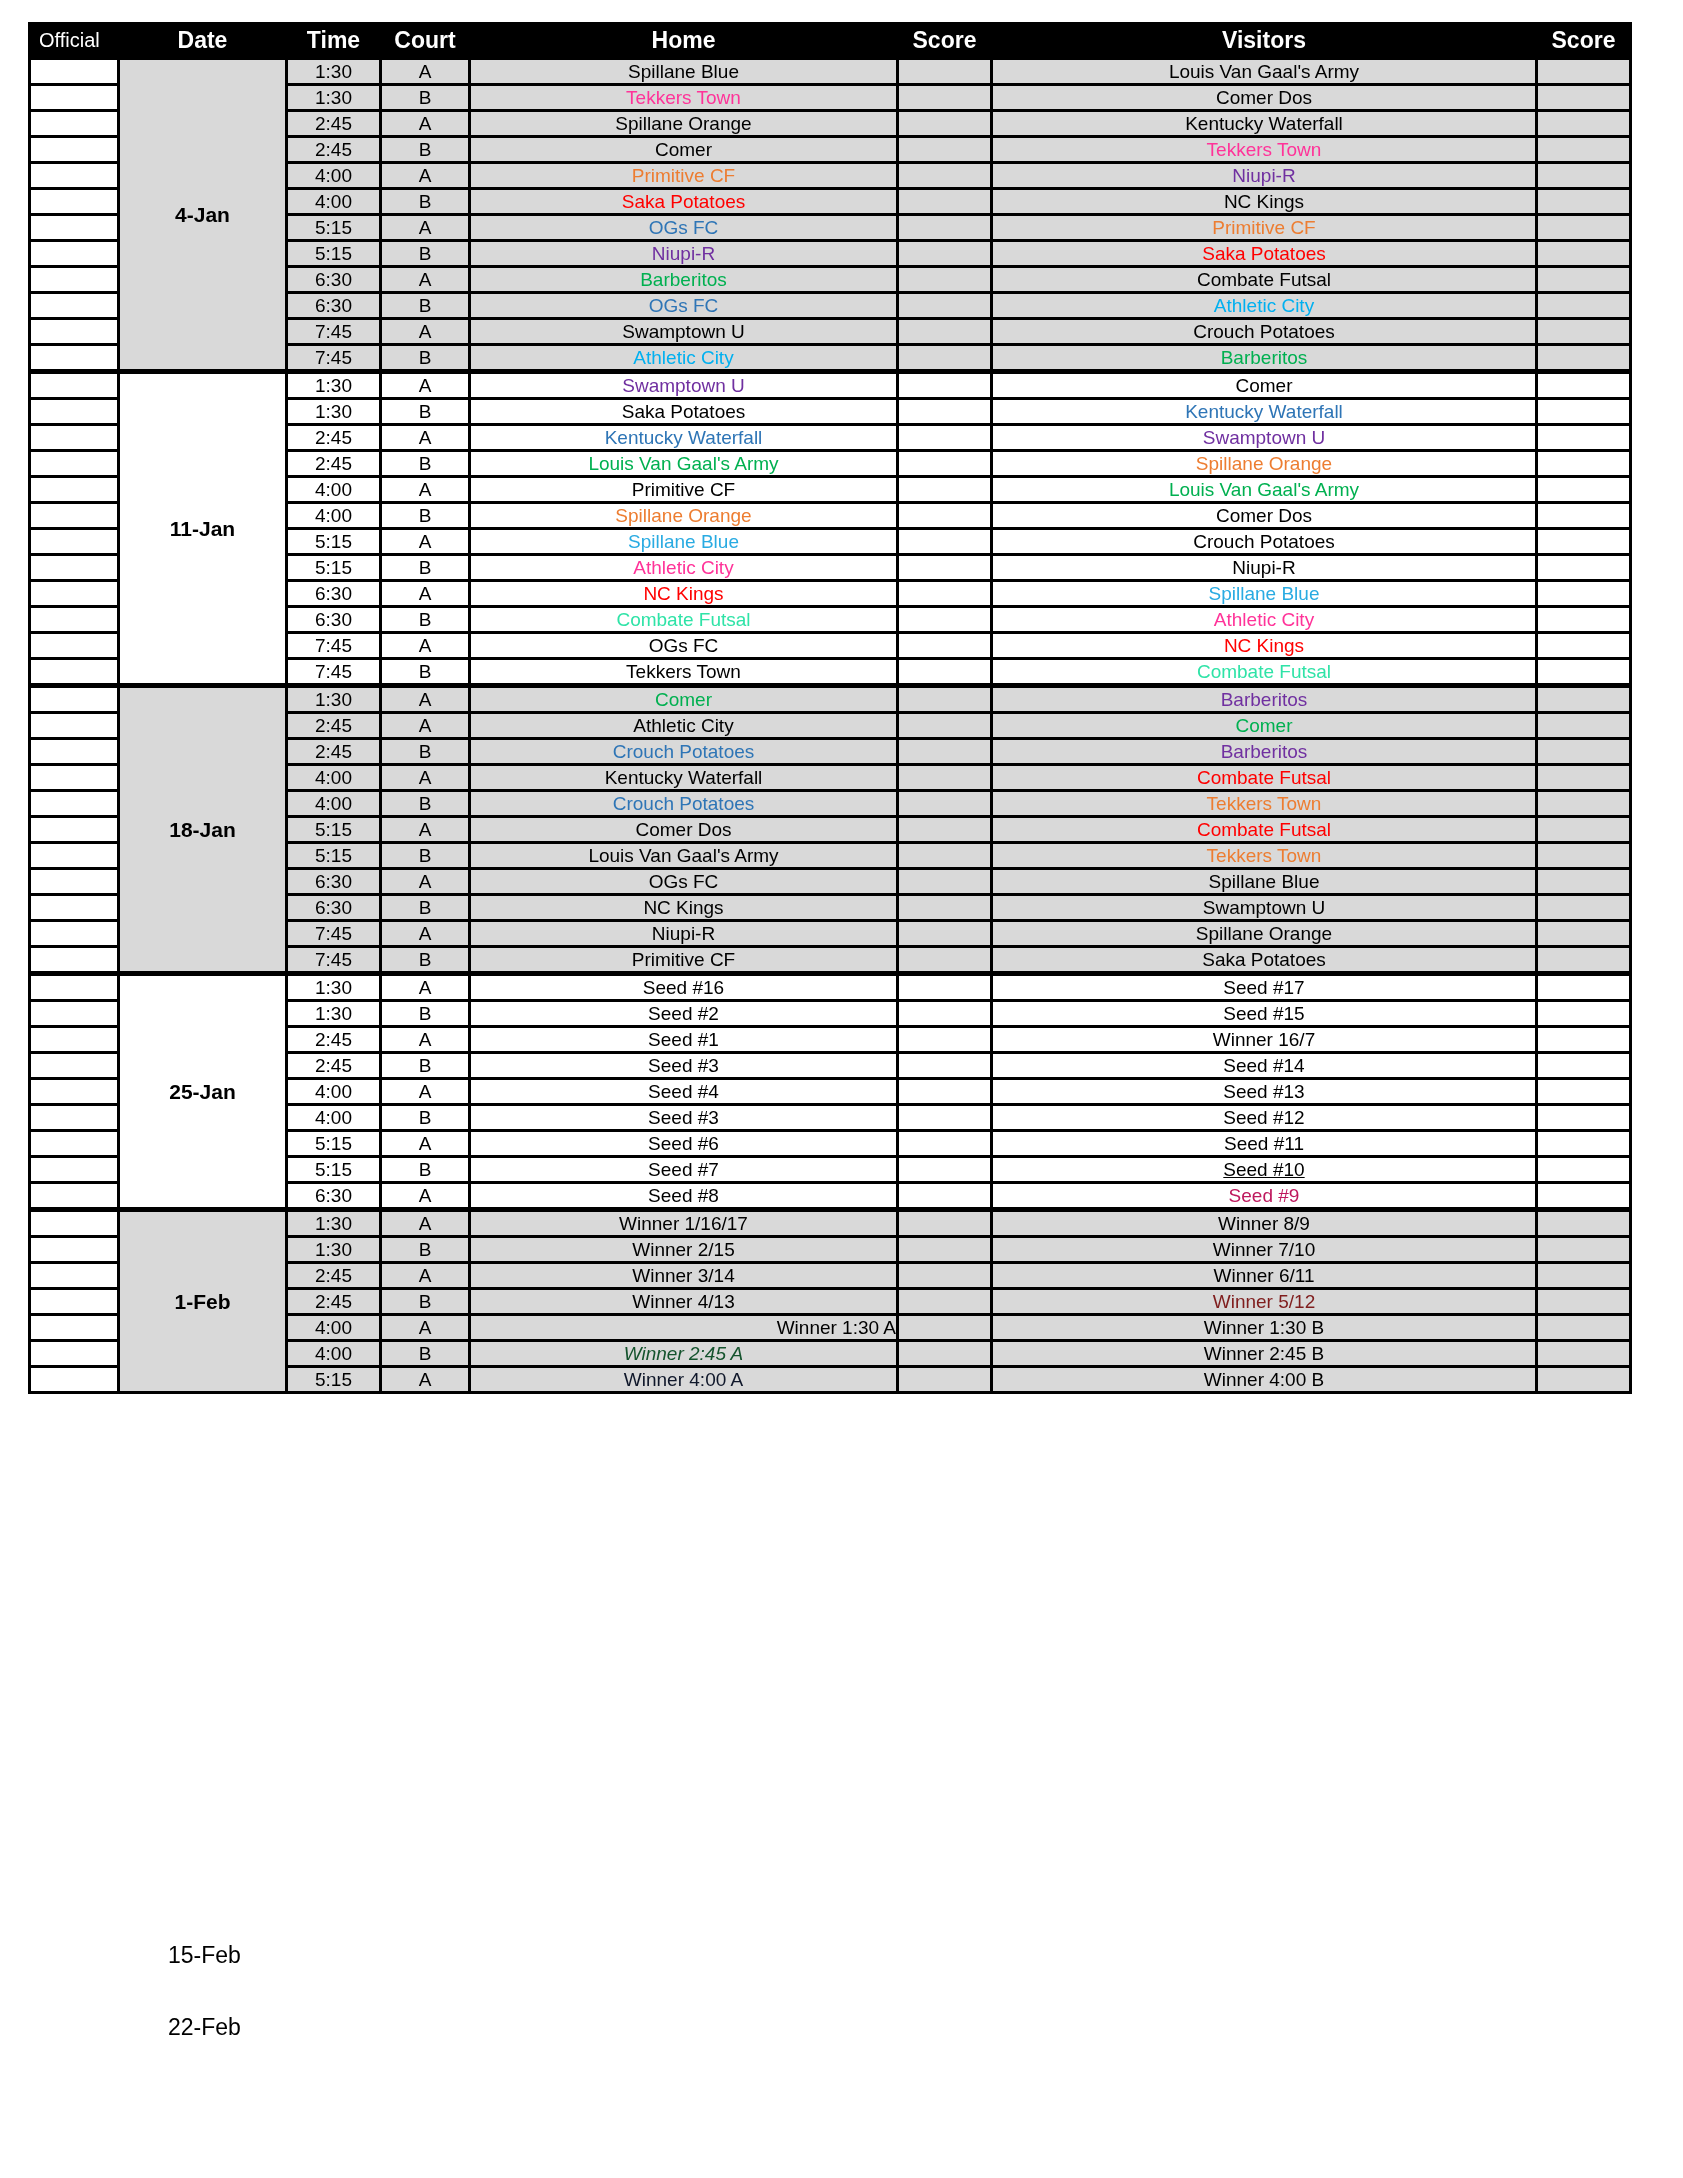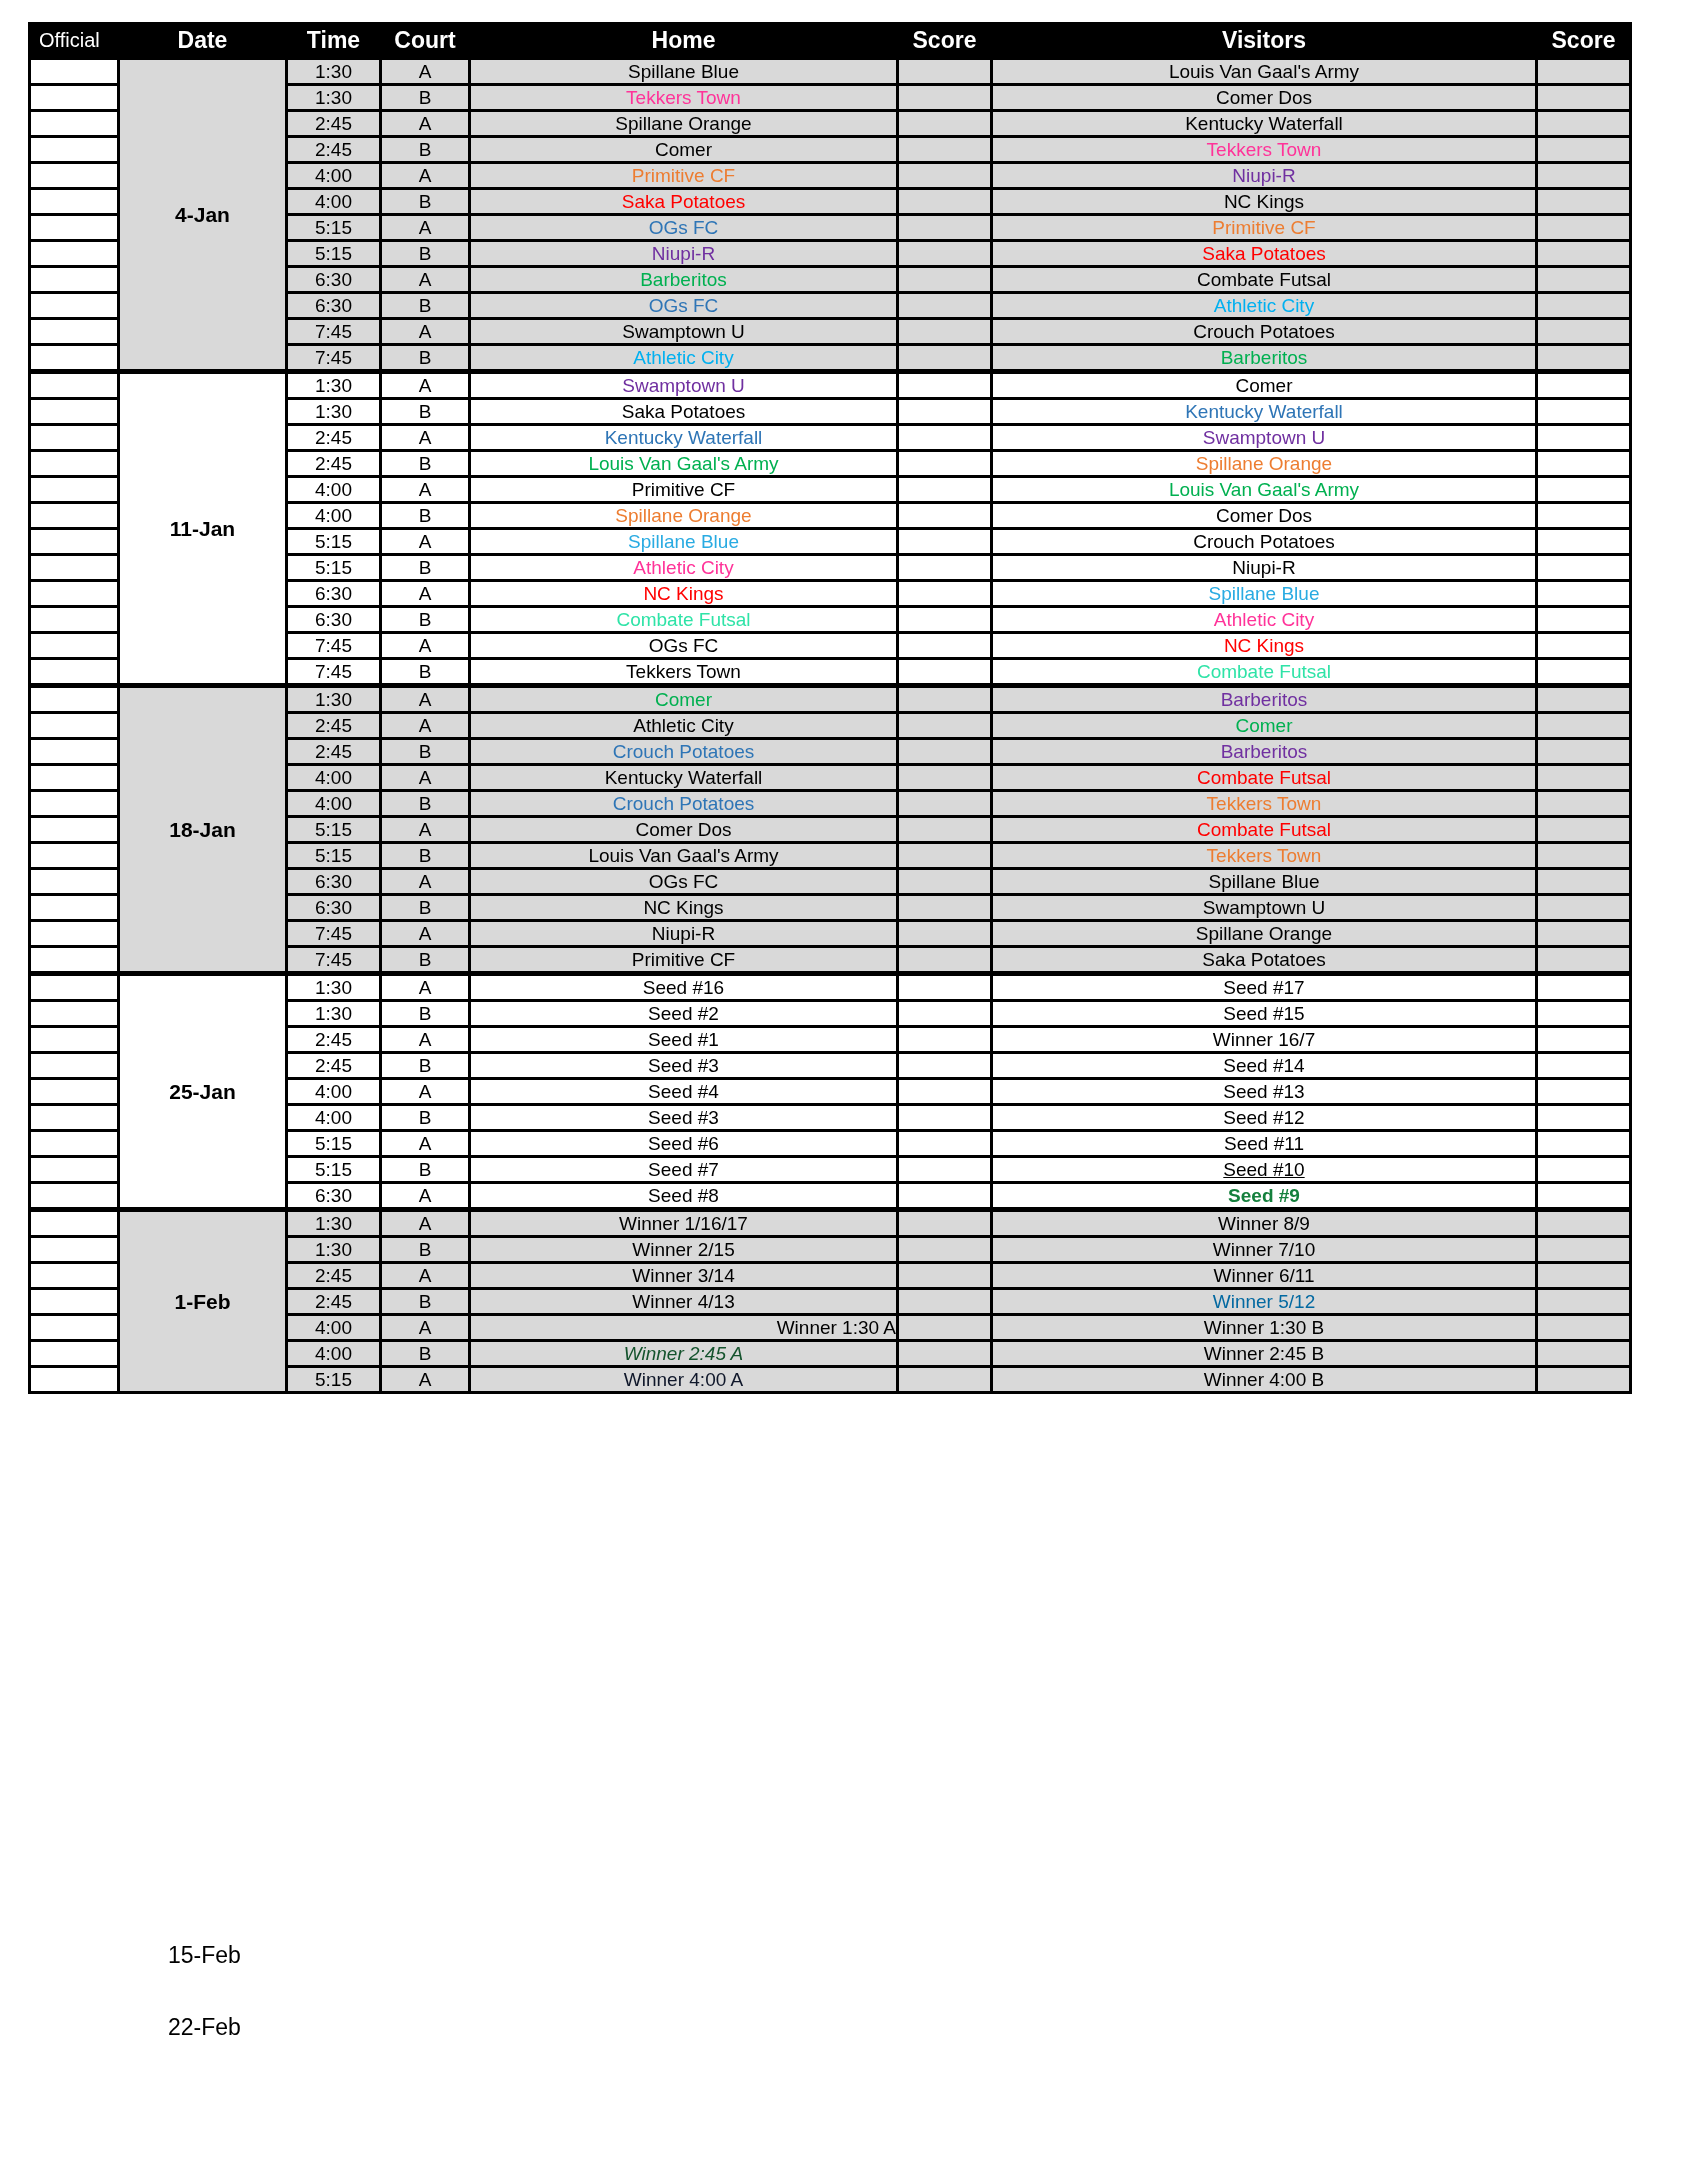--- a/index.html
+++ b/index.html
@@ -485,21 +485,21 @@
           <td></td>
           <td style="color: rgb(0, 0, 0); text-decoration: underline;">Seed #10</td>
           <td></td>
         </tr>
         <tr>
           <td class="official"></td>
           <td>6:30</td>
           <td>A</td>
           <td style="color: rgb(0, 0, 0);">Seed #8</td>
           <td></td>
-          <td style="color: #15803d; font-weight: bold;">Seed #9</td>
+          <td style="color: #be185d;">Seed #9</td>
           <td></td>
         </tr>
         <tr class="group-start">
           <td class="official"></td>
           <td class="date shaded" rowspan="7">1-Feb</td>
           <td class="shaded">1:30</td>
           <td class="shaded">A</td>
           <td class="shaded" style="color: rgb(0, 0, 0);">Winner 1/16/17</td>
           <td class="shaded"></td>
           <td class="shaded" style="color: rgb(0, 0, 0);">Winner 8/9</td>
@@ -522,21 +522,21 @@
           <td class="shaded"></td>
           <td class="shaded" style="color: rgb(0, 0, 0);">Winner 6/11</td>
           <td class="shaded"></td>
         </tr>
         <tr>
           <td class="official"></td>
           <td class="shaded">2:45</td>
           <td class="shaded">B</td>
           <td class="shaded" style="color: rgb(0, 0, 0);">Winner 4/13</td>
           <td class="shaded"></td>
-          <td class="shaded" style="color: #0369a1;">Winner 5/12</td>
+          <td class="shaded" style="color: #7f1d1d;">Winner 5/12</td>
           <td class="shaded"></td>
         </tr>
         <tr>
           <td class="official"></td>
           <td class="shaded">4:00</td>
           <td class="shaded">A</td>
           <td class="shaded" style="color: rgb(0, 0, 0); text-align: right;">Winner 1:30 A</td>
           <td class="shaded"></td>
           <td class="shaded" style="color: rgb(0, 0, 0);">Winner 1:30 B</td>
           <td class="shaded"></td>

